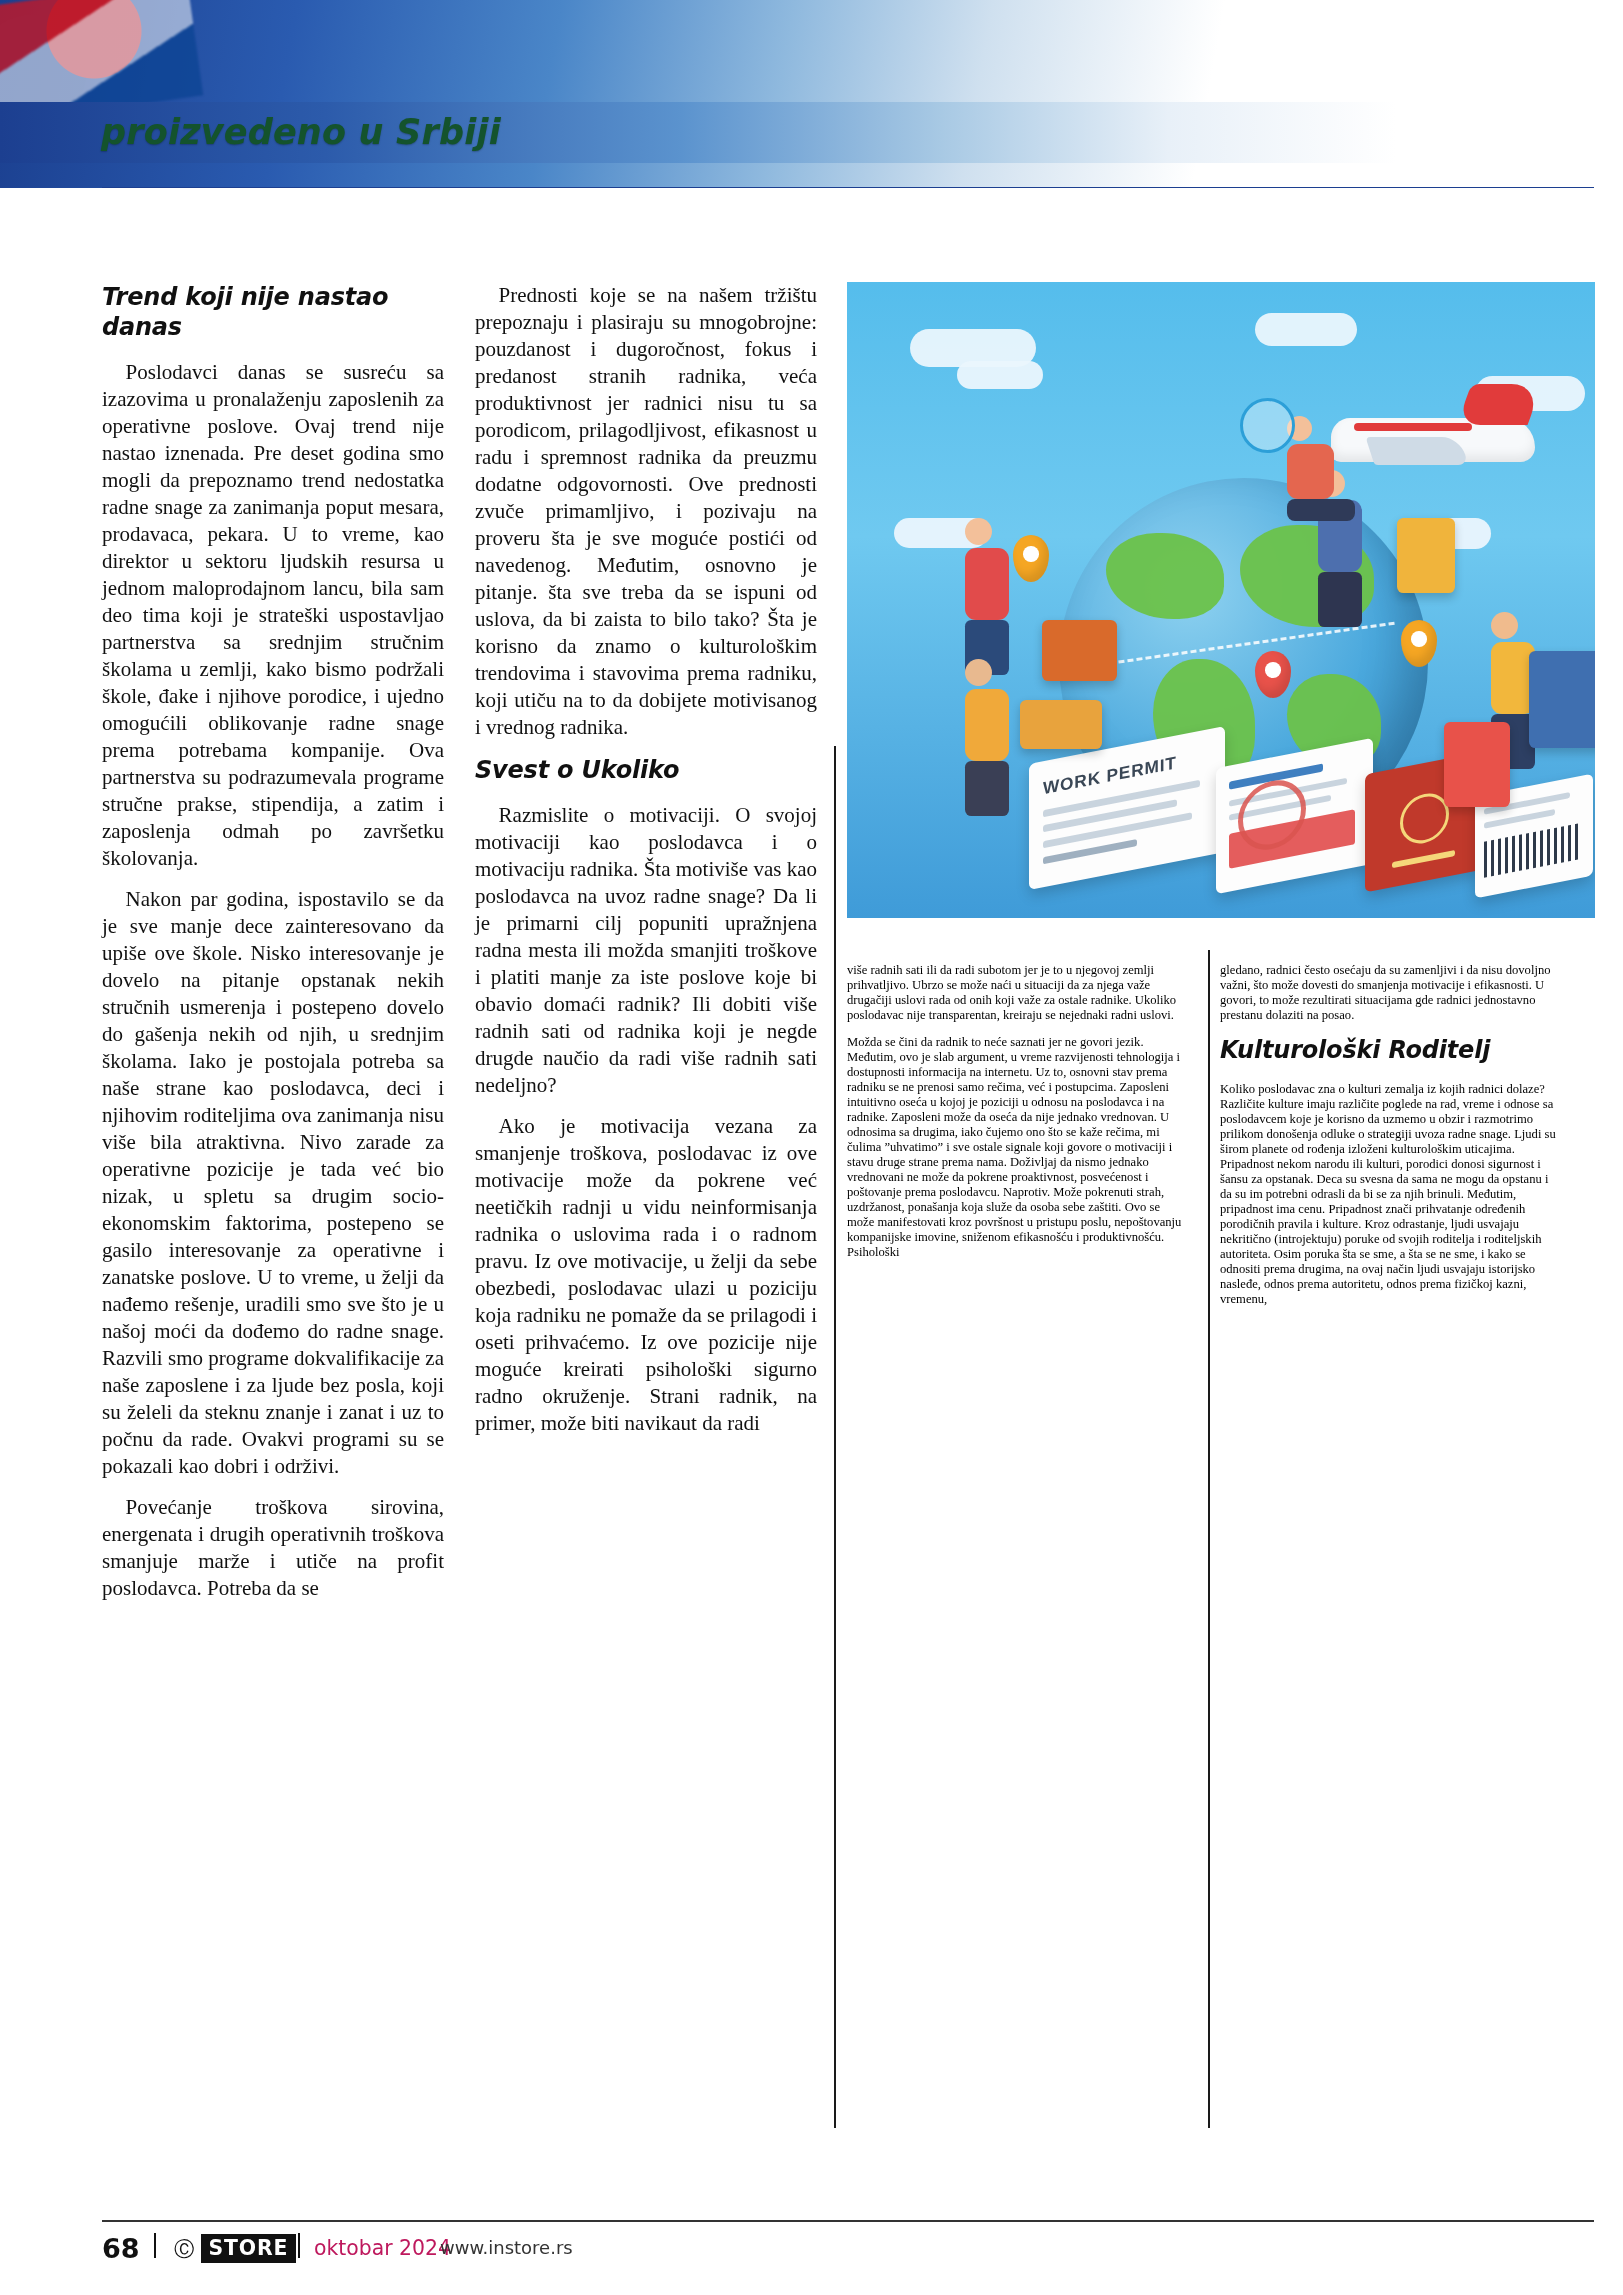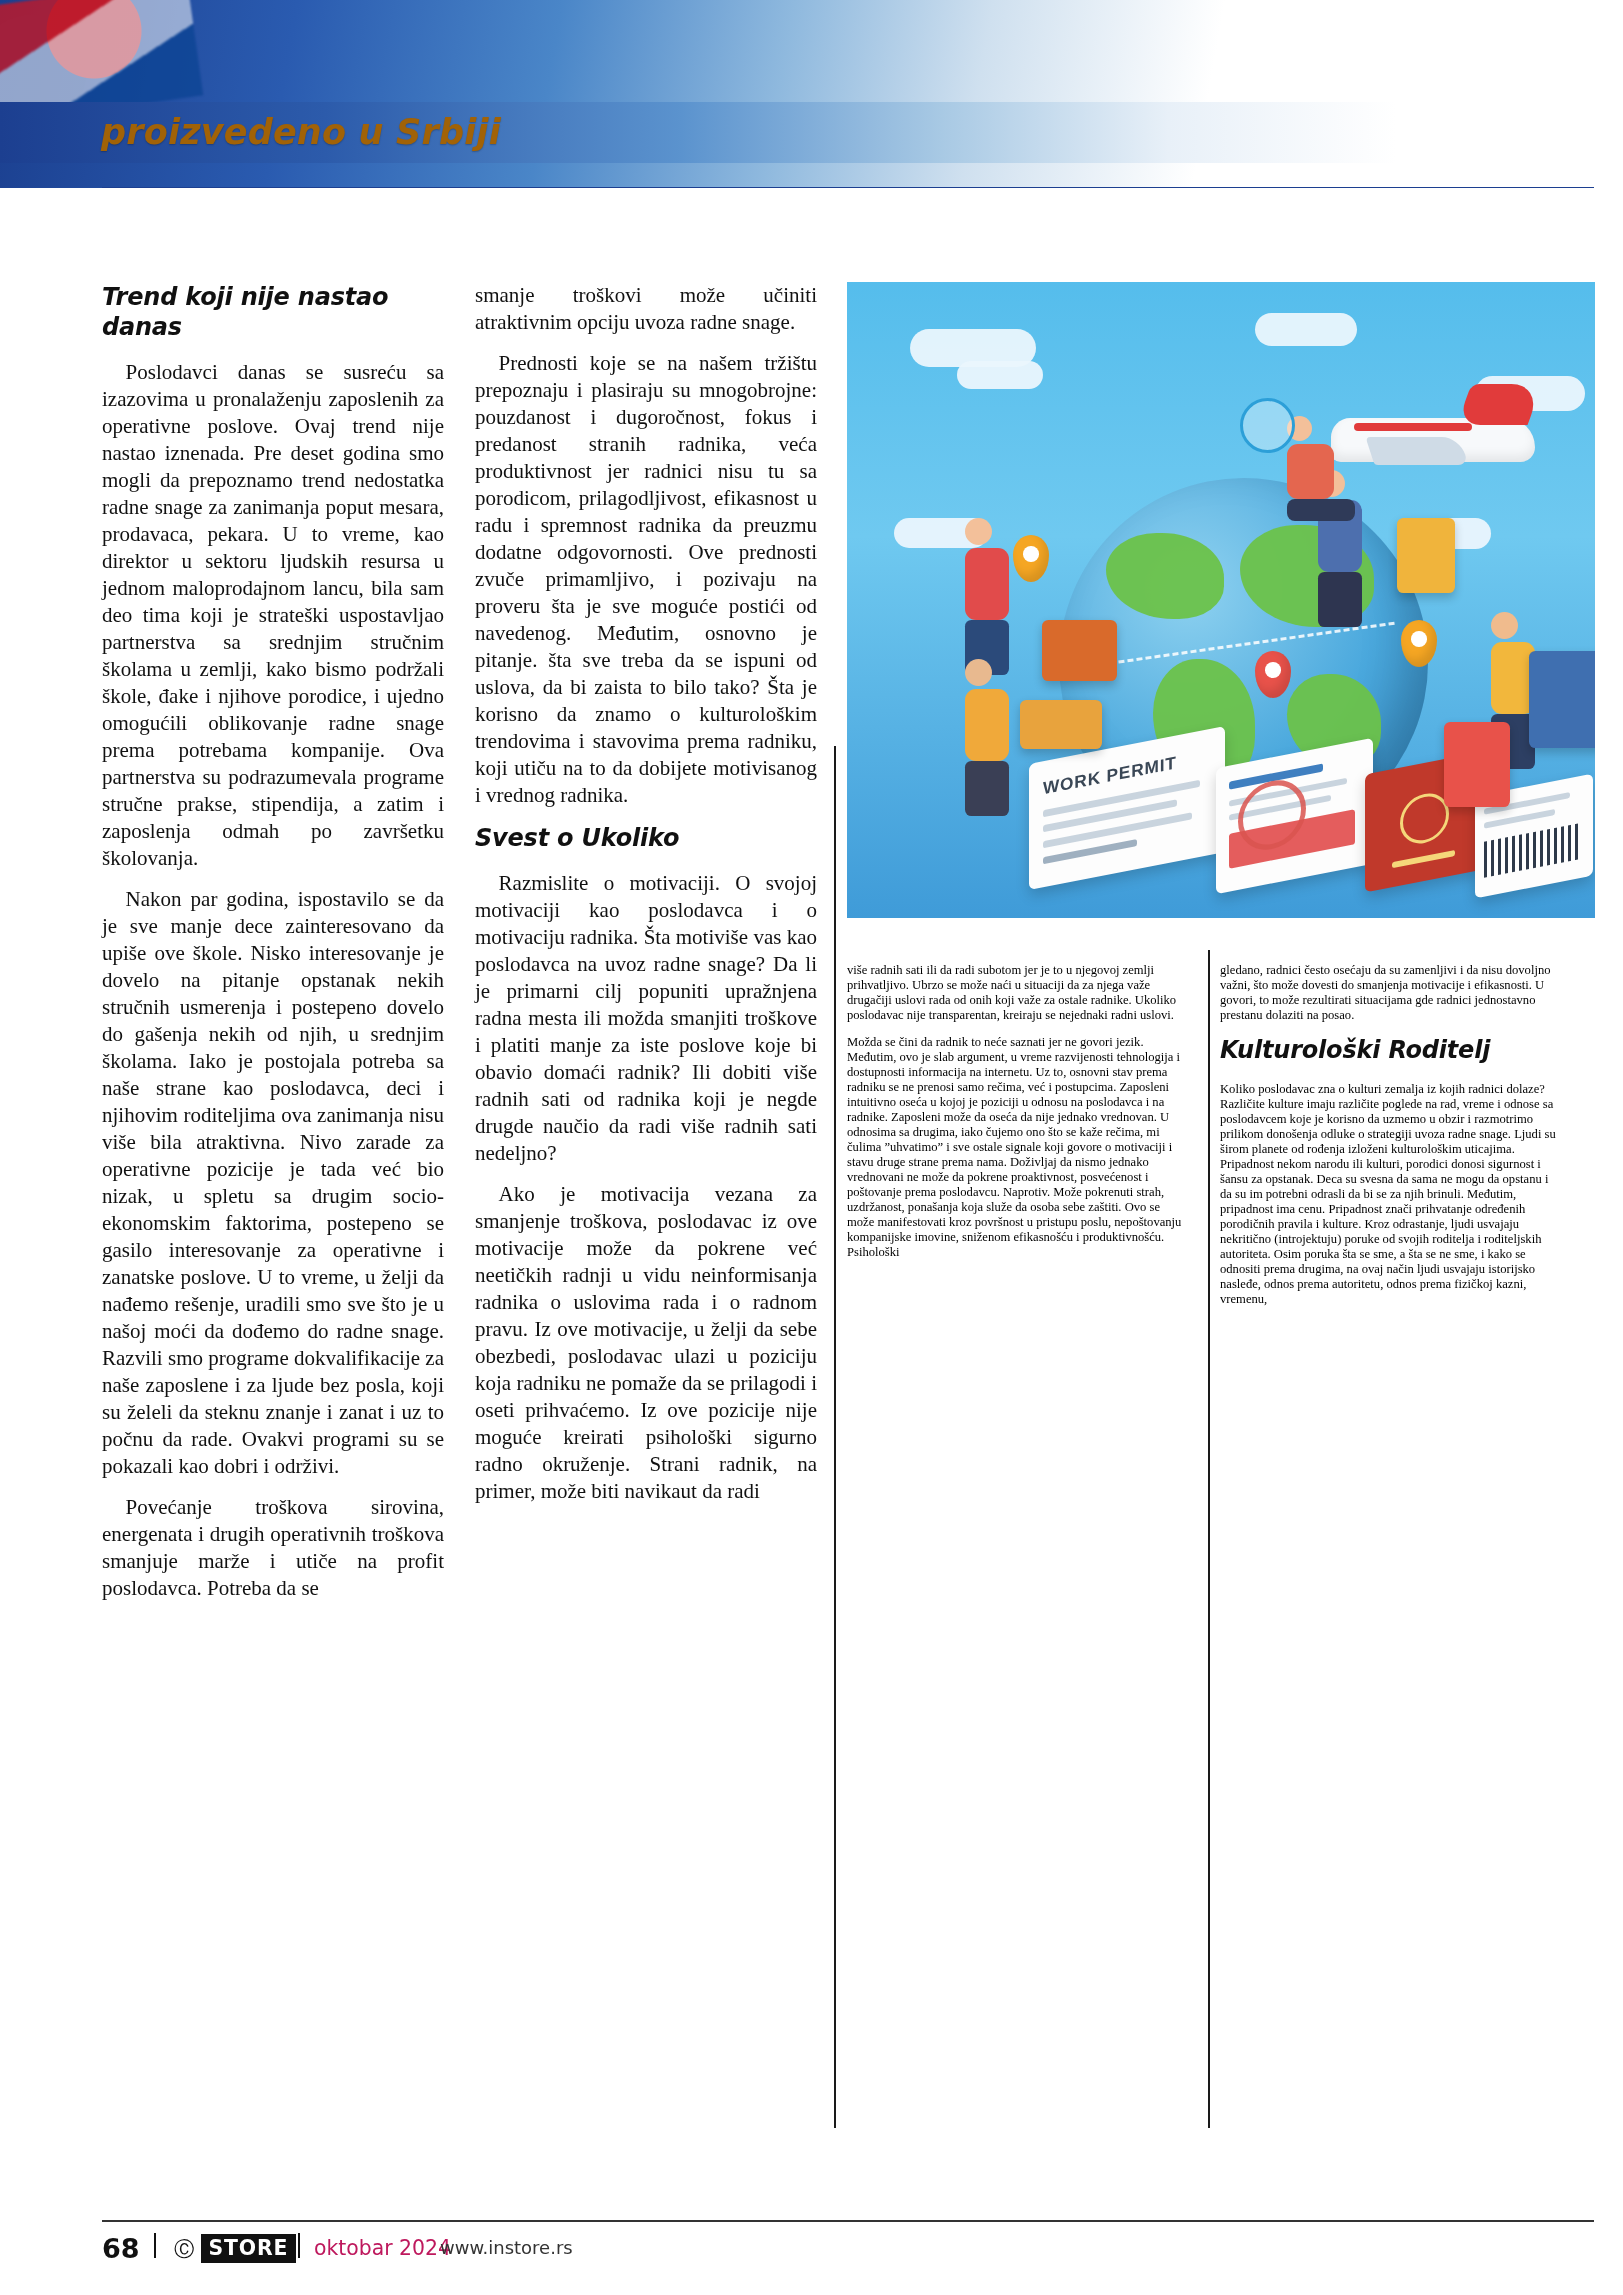--- a/index.html
+++ b/index.html
@@ -48,21 +48,21 @@
     background: linear-gradient(90deg, #1c3f90 0%, #2c5bab 20%, #5b93ce 42%, #a8c9e4 58%, #e8f0f8 72%, #ffffff 86%, #ffffff 100%);
   }
   .header-title {
     position: absolute;
     left: 101px;
     top: 112px;
     font-family: "DejaVu Sans", sans-serif;
     font-weight: bold;
     font-style: italic;
     font-size: 35px;
-    color: #a16207;
+    color: #14532d;
     letter-spacing: 0.2px;
     text-shadow: 0 0.8px 1.6px rgba(0,0,0,0.25);
   }
   .header-rule {
     position: absolute;
     left: 102px;
     top: 187px;
     width: 1492px;
     height: 2.4px;
     background: #1c3f90;
@@ -213,21 +213,20 @@
   <div class="vsep" style="left:1208px; top:754px; height:1178px;"></div>
 
   <div class="col" id="col1">
     <h2 class="sub">Trend koji nije nastao danas</h2>
     <p>Poslodavci danas se susreću sa izazovima u pronalaženju zaposlenih za operativne poslove. Ovaj trend nije nastao iznenada. Pre deset godina smo mogli da prepoznamo trend nedostatka radne snage za zanimanja poput mesara, prodavaca, pekara. U to vreme, kao direktor u sektoru ljudskih resursa u jednom maloprodajnom lancu, bila sam deo tima koji je strateški uspostavljao partnerstva sa srednjim stručnim školama u zemlji, kako bismo podržali škole, đake i njihove porodice, i ujedno omogućili oblikovanje radne snage prema potrebama kompanije. Ova partnerstva su podrazumevala programe stručne prakse, stipendija, a zatim i zaposlenja odmah po završetku školovanja.</p>
     <p>Nakon par godina, ispostavilo se da je sve manje dece zainteresovano da upiše ove škole. Nisko interesovanje je dovelo na pitanje opstanak nekih stručnih usmerenja i postepeno dovelo do gašenja nekih od njih, u srednjim školama. Iako je postojala potreba sa naše strane kao poslodavca, deci i njihovim roditeljima ova zanimanja nisu više bila atraktivna. Nivo zarade za operativne pozicije je tada već bio nizak, u spletu sa drugim socio-ekonomskim faktorima, postepeno se gasilo interesovanje za operativne i zanatske poslove. U to vreme, u želji da nađemo rešenje, uradili smo sve što je u našoj moći da dođemo do radne snage. Razvili smo programe dokvalifikacije za naše zaposlene i za ljude bez posla, koji su želeli da steknu znanje i zanat i uz to počnu da rade. Ovakvi programi su se pokazali kao dobri i održivi.</p>
     <p>Povećanje troškova sirovina, energenata i drugih operativnih troškova smanjuje marže i utiče na profit poslodavca. Potreba da se</p>
   </div>
 
   <div class="col" id="col2">
-    <p class="noindent">smanje troškovi može učiniti atraktivnim opciju uvoza radne snage.</p>
     <p>Prednosti koje se na našem tržištu prepoznaju i plasiraju su mnogobrojne: pouzdanost i dugoročnost, fokus i predanost stranih radnika, veća produktivnost jer radnici nisu tu sa porodicom, prilagodljivost, efikasnost u radu i spremnost radnika da preuzmu dodatne odgovornosti. Ove prednosti zvuče primamljivo, i pozivaju na proveru šta je sve moguće postići od navedenog. Međutim, osnovno je pitanje. šta sve treba da se ispuni od uslova, da bi zaista to bilo tako? Šta je korisno da znamo o kulturološkim trendovima i stavovima prema radniku, koji utiču na to da dobijete motivisanog i vrednog radnika.</p>
     <h2 class="sub mid">Svest o Ukoliko</h2>
     <p>Razmislite o motivaciji. O svojoj motivaciji kao poslodavca i o motivaciju radnika. Šta motiviše vas kao poslodavca na uvoz radne snage? Da li je primarni cilj popuniti upražnjena radna mesta ili možda smanjiti troškove i platiti manje za iste poslove koje bi obavio domaći radnik? Ili dobiti više radnih sati od radnika koji je negde drugde naučio da radi više radnih sati nedeljno?</p>
     <p>Ako je motivacija vezana za smanjenje troškova, poslodavac iz ove motivacije može da pokrene već neetičkih radnji u vidu neinformisanja radnika o uslovima rada i o radnom pravu. Iz ove motivacije, u želji da sebe obezbedi, poslodavac ulazi u poziciju koja radniku ne pomaže da se prilagodi i oseti prihvaćemo. Iz ove pozicije nije moguće kreirati psihološki sigurno radno okruženje. Strani radnik, na primer, može biti navikaut da radi</p>
   </div>
 
   <div class="photo">
     <div class="sky"></div>
 
     <div class="cloud" style="left:63px; top:47px; width:126px; height:38px;"></div>

